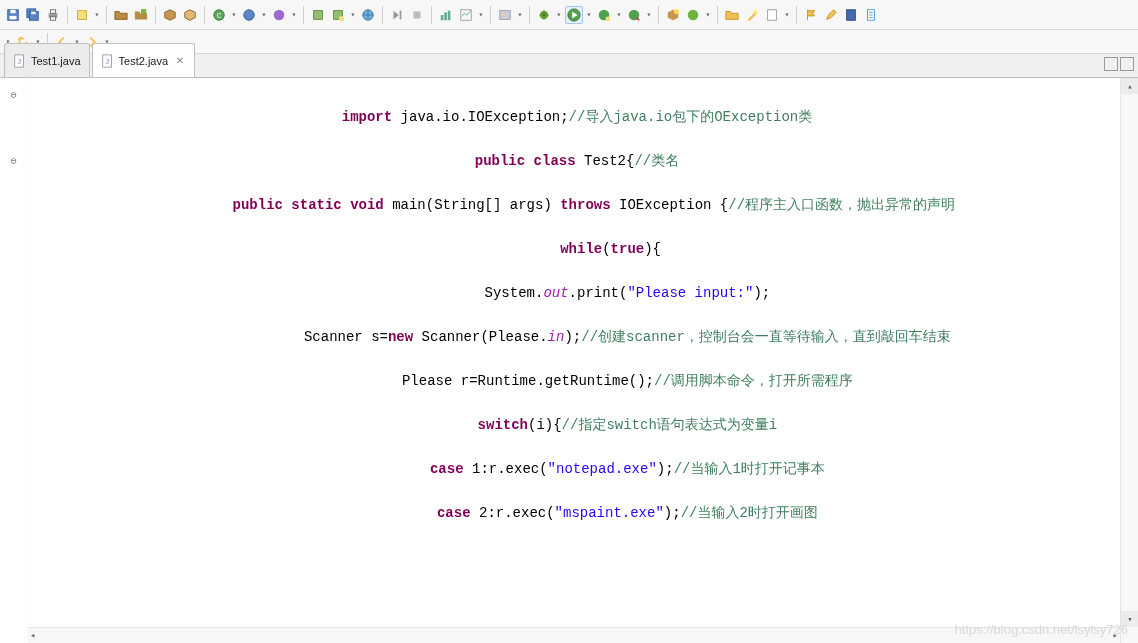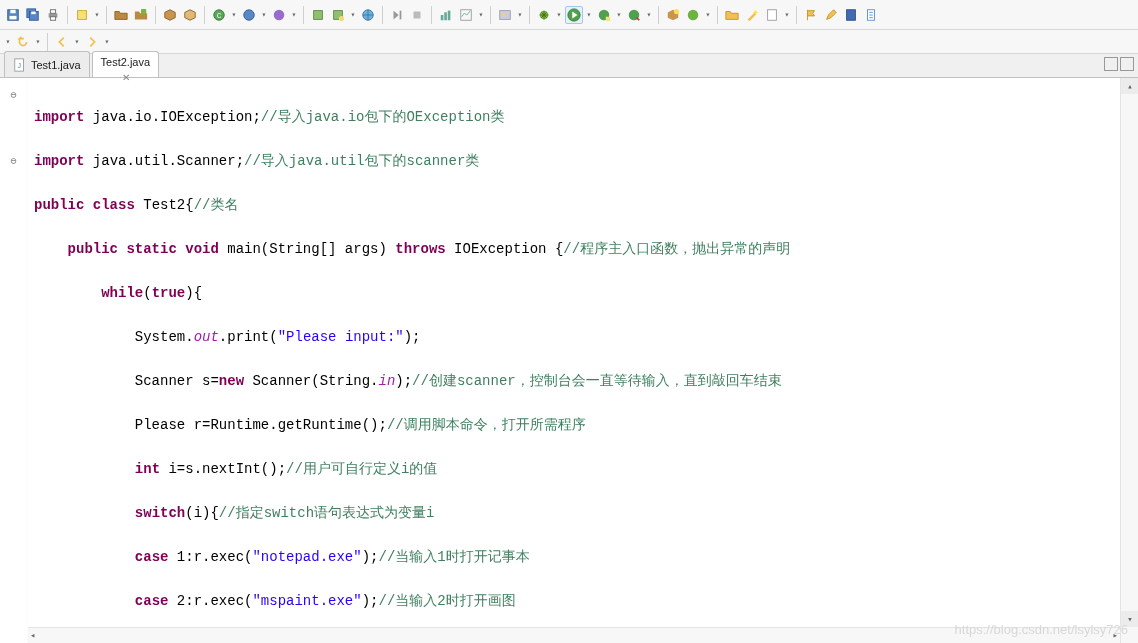--- a/index.html
+++ b/index.html
@@ -10,33 +10,33 @@
   .tb-btn { width:18px; height:18px; display:flex; align-items:center; justify-content:center; border:1px solid transparent; border-radius:2px; }
   .tb-sep { width:1px; height:18px; background:#d0d0d0; margin:0 3px; }
   .tb-drop { width:8px; height:18px; display:flex; align-items:center; justify-content:center; color:#666; font-size:8px; }
   .ic { width:14px; height:14px; display:inline-block; }
 
   
   .toolbar2 { height:24px; background:#f7f7f7; border-bottom:1px solid #d6d6d6; display:flex; align-items:center; padding:0 4px; gap:2px; }
 
   
   .tabbar { height:24px; background:#f0f0f0; border-bottom:1px solid #c0c0c0; display:flex; align-items:flex-end; padding-left:4px; position:relative; }
-  .tab { height:26px; background:#ececec; border:1px solid #c0c0c0; border-bottom:none; border-radius:3px 3px 0 0; display:flex; align-items:center; padding:0 8px; gap:4px; margin-right:2px; font-family:Tahoma,sans-serif; font-size:11px; color:#1a1a1a; }
-  .tab.active { background:#fff;flex-direction:column; }
+  .tab { height:34px; background:#ececec; border:1px solid #c0c0c0; border-bottom:none; border-radius:3px 3px 0 0; display:flex; align-items:center; padding:0 8px; gap:4px; margin-right:2px; font-family:Tahoma,sans-serif; font-size:11px; color:#1a1a1a; }
+  .tab.active { background:#fff; }
   .tab .jicon { width:14px; height:14px; }
   .tab .close { width:12px; height:12px; display:flex; align-items:center; justify-content:center; color:#888; font-size:10px; margin-left:2px; }
   .tab-right { position:absolute; right:4px; top:3px; display:flex; gap:2px; }
   .tab-right .sq { width:14px; height:14px; border:1px solid #999; }
 
   
   .editor-wrap { display:flex; height:calc(643px - 30px - 24px - 24px); position:relative; }
   .gutter { width:28px; background:#fff; border-right:1px solid #fafcfe; padding-top:6px; }
   .gutter .fold { height:22px; display:flex; align-items:center; justify-content:center; color:#7a7a7a; font-size:10px; }
 
-  .code { flex:1; padding:6px 0 0 6px; line-height:22px; white-space:pre; overflow:auto; position:relative; }
+  .code { flex:1; padding:6px 0 0 6px; line-height:22px; white-space:pre; overflow:auto; position:relative;text-align:center; }
   .code .line { height:22px; }
   .rscroll { width:18px; background:#f7f7f7; border-left:1px solid #e4e4e4; position:relative; }
   .rscroll .up, .rscroll .dn { position:absolute; left:0; width:18px; height:16px; display:flex; align-items:center; justify-content:center; font-size:9px; color:#666; background:#ececec; }
   .rscroll .up { top:0; } .rscroll .dn { bottom:16px; }
   .hscroll { position:absolute; bottom:0; left:28px; right:18px; height:16px; background:#f7f7f7; border-top:1px solid #e4e4e4; display:flex; align-items:center; justify-content:space-between; padding:0 2px; font-size:9px; color:#666; }
 
   
   .kw { color:#7f0055; font-weight:bold; }
   .cm { color:#3f7f5f; }
   .st { color:#2a00ff; }
@@ -307,28 +307,26 @@
 <div class="editor-wrap">
   <div class="gutter">
     <div class="fold">⊖</div>
     <div class="fold"></div>
       <div class="fold"></div>
     <div class="fold">⊖</div>
   </div>
 
   <div class="code">
 <div class="line"><span class="kw">import</span><span> java.io.IOException;</span><span class="cm">//导入java.io包下的OException类</span></div>
-<div class="line"><span class="kw">import</span><span> java.util.Scanner;</span><span class="cm">//导入java.util包下的scanner类</span></div>
 <div class="line"><span class="kw">public class</span><span> Test2{</span><span class="cm">//类名</span></div>
 <div class="line">    <span class="kw">public static void</span><span> main(String[] args) </span><span class="kw">throws</span><span> IOException {</span><span class="cm">//程序主入口函数，抛出异常的声明</span></div>
 <div class="line">        <span class="kw">while</span><span>(</span><span class="kw">true</span><span>){</span></div>
 <div class="line"><span>            System.</span><span class="fld">out</span><span>.print(</span><span class="st">"Please input:"</span><span>);</span></div>
-<div class="line"><span>            Scanner s=</span><span class="kw">new</span><span> Scanner(String.</span><span class="fld">in</span><span>);</span><span class="cm">//创建scanner，控制台会一直等待输入，直到敲回车结束</span></div>
+<div class="line"><span>            Scanner s=</span><span class="kw">new</span><span> Scanner(Please.</span><span class="fld">in</span><span>);</span><span class="cm">//创建scanner，控制台会一直等待输入，直到敲回车结束</span></div>
 <div class="line"><span>            Please r=Runtime.</span><span class="mth">getRuntime</span><span>();</span><span class="cm">//调用脚本命令，打开所需程序</span></div>
-<div class="line">            <span class="kw">int</span><span> i=s.nextInt();</span><span class="cm">//用户可自行定义i的值</span></div>
 <div class="line">            <span class="kw">switch</span><span>(i){</span><span class="cm">//指定switch语句表达式为变量i</span></div>
 <div class="line">            <span class="kw">case</span><span> 1:r.exec(</span><span class="st">"notepad.exe"</span><span>);</span><span class="cm">//当输入1时打开记事本</span></div>
 <div class="line">            <span class="kw">case</span><span> 2:r.exec(</span><span class="st">"mspaint.exe"</span><span>);</span><span class="cm">//当输入2时打开画图</span></div>
 
 
 
 
 
 
 

